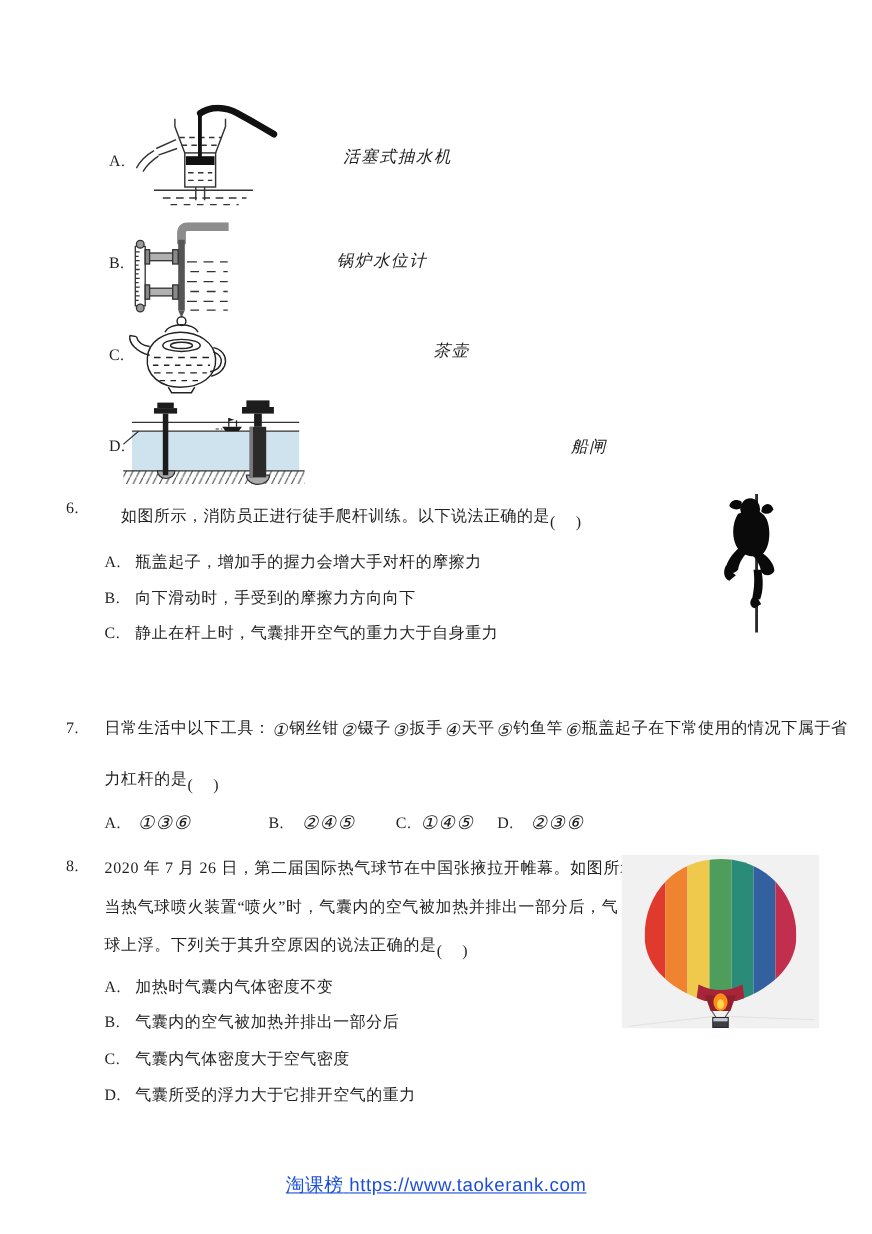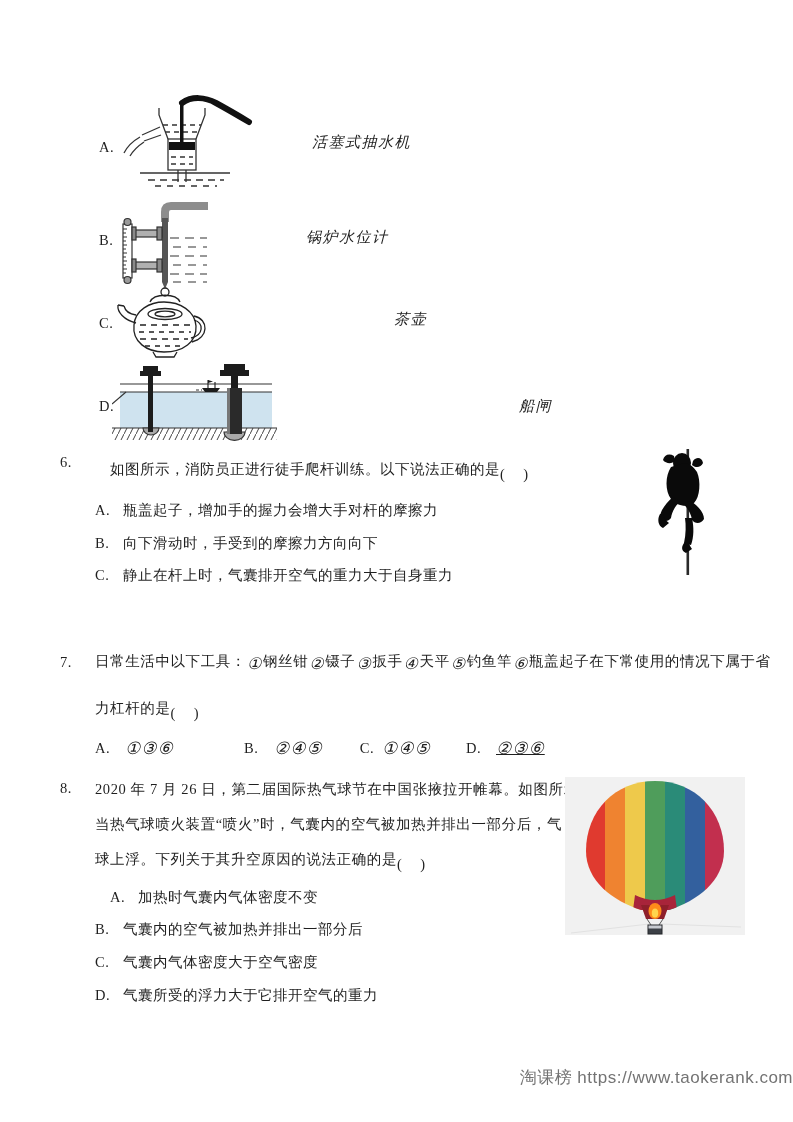--- a/index.html
+++ b/index.html
@@ -12,23 +12,23 @@
   .abs { position:absolute; }
   .t  { font-size:14.5px; letter-spacing:0.5px; white-space:nowrap; }
   .cap{ font-size:15px; letter-spacing:1.5px; white-space:nowrap;font-style:italic; }
   .opt .lab { display:inline-block; min-width:28px; }
   .bracket { position:relative; top:5px; letter-spacing:2px; }
   .circ { font-style:italic; font-size:16px; position:relative; top:3px; padding:0 1px; }
   .circval { font-style:italic; font-size:17px; letter-spacing:1px; position:relative; top:1px; }
   .q7item .lab { display:inline-block; min-width:30px; }
   .stemline { font-size:14.5px; letter-spacing:0.6px; white-space:nowrap;font-family:Liberation Serif, serif; }
   .footer {
-    position:absolute; left:0; right:0; top:1066px; text-align:right;
-    color:#737373; font-family:"Liberation Sans","DejaVu Sans",sans-serif;
-    font-size:17px; letter-spacing:0.5px;
+    position:absolute; left:0; right:0; top:1066px; text-align:center;
+    color:#1d4ed8; font-family:"Liberation Sans","DejaVu Sans",sans-serif;
+    font-size:17px; letter-spacing:0.5px;text-decoration:underline;
   }
   svg { display:block; }
 </style>
 </head>
 <body>
 
 <div class="page">
 
   <div class="abs t" style="left:99px; top:139px;">A.</div>
   <div class="abs" style="left:118px; top:95px;">
@@ -176,31 +176,31 @@
   </div>
   <div class="abs t q7item" style="left:95px; top:737px;">
     <span class="lab">A.</span><span class="circval">①③⑥</span>
   </div>
   <div class="abs t q7item" style="left:228px; top:737px;margin-left:16px;">
     <span class="lab">B.</span><span class="circval">②④⑤</span>
   </div>
   <div class="abs t q7item" style="left:352px; top:737px;text-align:center;">
     <span class="lab">C.</span><span class="circval">①④⑤</span>
   </div>
-  <div class="abs t q7item" style="left:466px; top:737px;text-decoration:underline;">
+  <div class="abs t q7item" style="left:452px; top:737px;">
     <span class="lab">D.</span><span class="circval">②③⑥</span>
   </div>
 
   <div class="abs t" style="left:60px; top:780px;">8.</div>
   <div class="abs stemline" style="left:95px; top:780px;">2020 年 7 月 26 日，第二届国际热气球节在中国张掖拉开帷幕。如图所示，</div>
   <div class="abs stemline" style="left:95px; top:815px;">当热气球喷火装置“喷火”时，气囊内的空气被加热并排出一部分后，气</div>
   <div class="abs stemline" style="left:95px; top:850px;">
     <span>球上浮。下列关于其升空原因的说法正确的是</span><span class="bracket">(　)</span>
   </div>
-  <div class="abs t opt" style="left:95px; top:888px;margin-left:15px;">
+  <div class="abs t opt" style="left:95px; top:888px;">
     <span class="lab">A.</span><span>加热时气囊内气体密度不变</span>
   </div>
   <div class="abs t opt" style="left:95px; top:920px;">
     <span class="lab">B.</span><span>气囊内的空气被加热并排出一部分后</span>
   </div>
   <div class="abs t opt" style="left:95px; top:953px;">
     <span class="lab">C.</span><span>气囊内气体密度大于空气密度</span>
   </div>
   <div class="abs t opt" style="left:95px; top:986px;">
     <span class="lab">D.</span><span>气囊所受的浮力大于它排开空气的重力</span>

